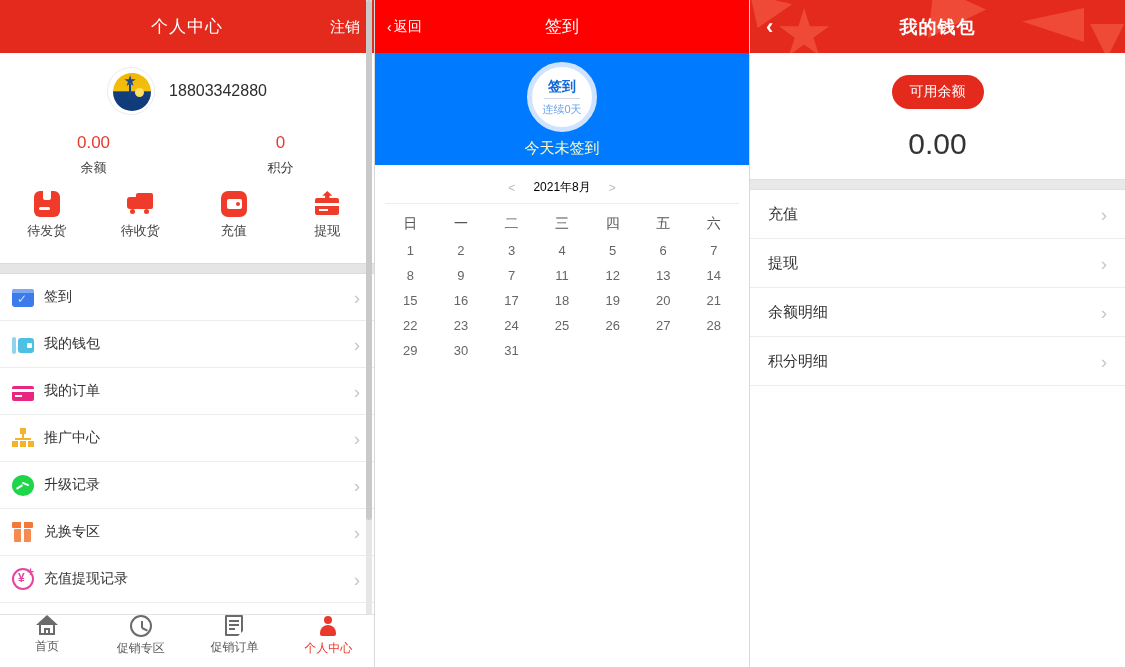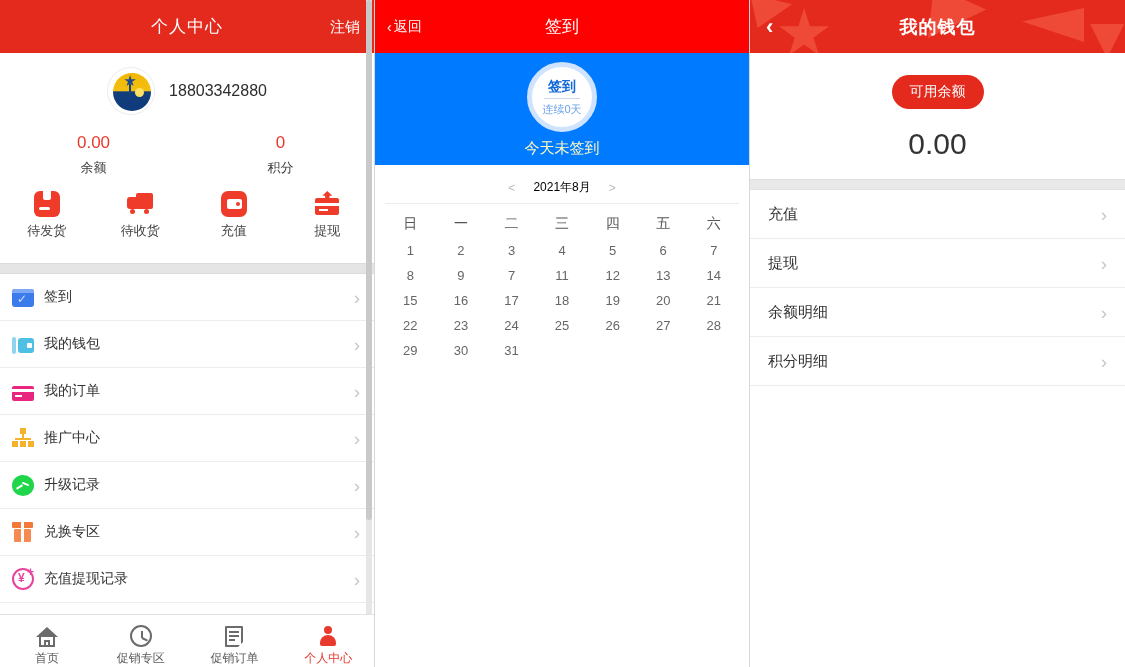--- a/index.html
+++ b/index.html
@@ -115,21 +115,21 @@
   .mi-gift .rb { position:absolute; left:9px; top:0; width:3px; height:20px; background:#fff;}
 
   .mi-rec { width:22px; height:22px; border-radius:50%; border:2px solid #e8449c; position:relative;}
   .mi-rec::before { content:"¥"; position:absolute; left:4px; top:1px; font-size:12px; color:#e8449c; font-weight:bold;}
   .mi-rec::after { content:"+"; position:absolute; right:-2px; top:-5px; font-size:12px; color:#e8449c; font-weight:bold;}
 
   .tabbar {
     position:absolute; left:0; bottom:0; width:375px; height:53px;
     background:#fff; border-top:1px solid #e3e3e3; display:flex;
   }
-  .tab { flex:1; display:flex; flex-direction:column; align-items:center; justify-content:flex-end; gap:3px; }
+  .tab { flex:1; display:flex; flex-direction:column; align-items:center; justify-content:flex-start; gap:3px; }
   .tab .tl { font-size:12px; color:#5a5a5a; }
   .tab.active .tl { color:#e8392c; }
   .ticon { width:22px; height:22px; position:relative; }
 
   .ti-home { width:22px; height:20px; position:relative;}
   .ti-home .roof { position:absolute; left:0; top:0; width:0;height:0; border-left:11px solid transparent; border-right:11px solid transparent; border-bottom:10px solid #6b6b6b;}
   .ti-home .wall { position:absolute; left:3px; top:9px; width:16px; height:11px; border:2px solid #6b6b6b; border-top:none;}
   .ti-home .door { position:absolute; left:8px; top:13px; width:6px; height:7px; border:2px solid #6b6b6b; border-bottom:none;}
 
   .ti-clock { width:22px; height:22px; border-radius:50%; border:2px solid #6b6b6b; position:relative;}

